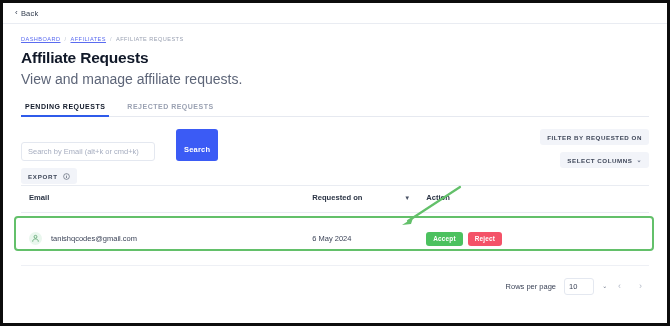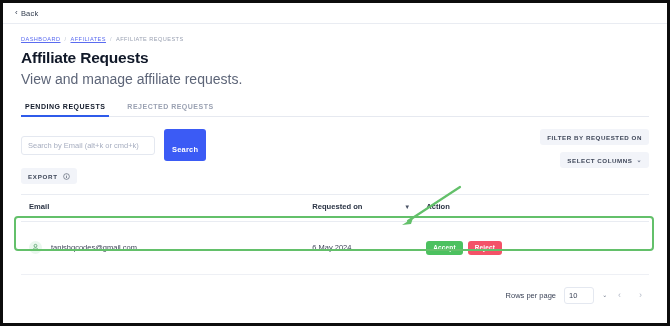--- a/index.html
+++ b/index.html
@@ -104,22 +104,22 @@
     border-bottom-color: #2f5bea;
   }
   
   .toolbar {
     position: relative;
     margin-top: 12px;
     height: 48px;
   }
   .search-row {
     display: flex;
-    align-items: center;
-    gap: 9px;
+    align-items: flex-end;
+    gap: 21px;
   }
   .search-input {
     width: 134px;
     height: 19px;
     box-sizing: border-box;
     border: 1px solid #e4e8f0;
     border-radius: 3px;
     background: #ffffff;
     padding: 0 6px;
     font-size: 7.5px;
@@ -184,21 +184,21 @@
     cursor: pointer;
     white-space: nowrap;
   }
   .chev-down {
     font-size: 6px;
     color: #6b7488;
     line-height: 1;
   }
   
   .table {
-    margin-top: 17px;
+    margin-top: 8px;
     width: 100%;
     border-collapse: collapse;
     table-layout: fixed;
   }
   .table thead th {
     text-align: left;
     font-size: 7.6px;
     font-weight: bold;
     color: #2b3445;
     padding: 8px 8px 9px 8px;

